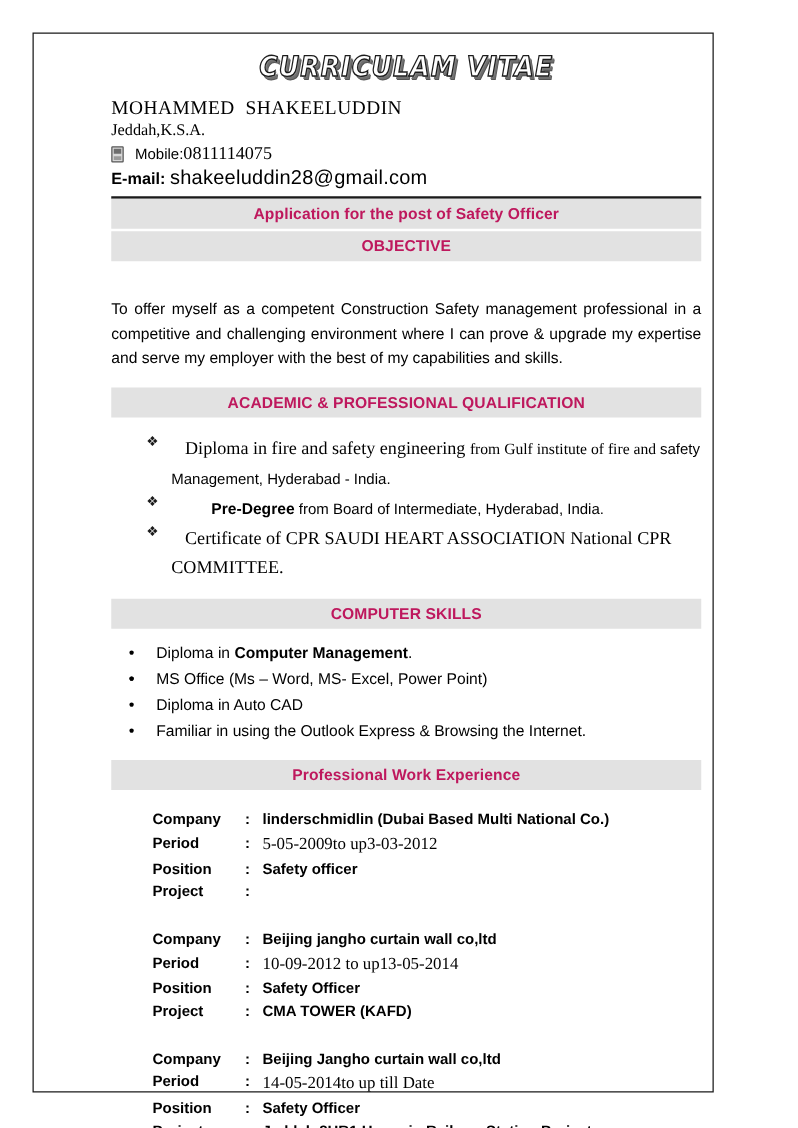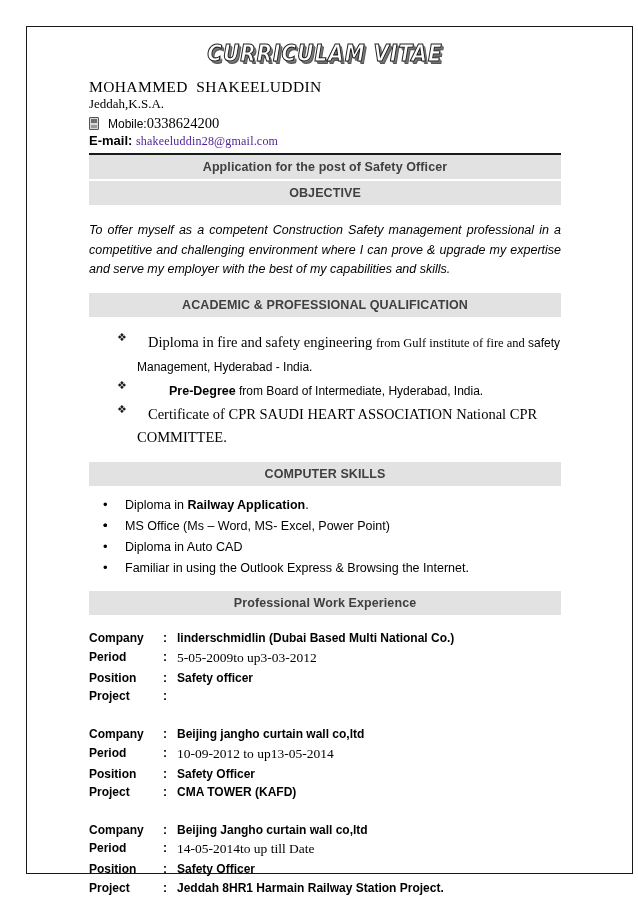--- a/index.html
+++ b/index.html
@@ -13,21 +13,21 @@
     height: 902px;
     font-family: "Liberation Sans", sans-serif;
     color: #000000;
     overflow: hidden;
   }
 
   .page {
     position: absolute;
     left: 26px;
     top: 26px;
-    width: 607px;
+    width: 545px;
     height: 848px;
     border: 1.5px solid #1a1a1a;
     box-sizing: border-box;
     background: #ffffff;
   }
 
   .inner {
     position: absolute;
     left: 62px;
     top: 14px;
@@ -108,59 +108,58 @@
     font-family: "Liberation Serif", serif;
     font-size: 14.5px;
   }
   .email-line {
     font-size: 13px;
     font-weight: bold;
     line-height: 1.3;
     margin-top: 1px;
   }
   .email-addr {
-    font-family: Liberation Serif, serif;
-    font-size: 12px;
+    font-family: Liberation Sans, sans-serif;
+    font-size: 16px;
     font-weight: normal;
-    color: #4c1d95;
+    color: #000000;
     letter-spacing: 0.2px;
   }
 
   .hrule {
     border: none;
     border-top: 2.5px solid #1a1a1a;
     margin: 3px 0 0 0;
   }
 
   
   .band {
     background: #e2e2e2;
     text-align: center;
-    color: #404040;
+    color: #be185d;
     font-weight: bold;
     font-size: 12.5px;
     padding: 5px 0 5px 0;
     letter-spacing: 0.1px;
   }
   .band.sub {
     margin-top: 2px;
     text-align: center;
   }
   .band.spaced {
     margin-top: 14px;
   }
 
   
   .objective {
     text-align: justify;
     font-size: 12.5px;
     line-height: 1.55;
-    margin-top: 16px;
+    margin-top: 29px;
     margin-bottom: 4px;
-    font-style: italic;
   }
 
   
   .dia-list {
     margin: 13px 0 0 0;
     padding: 0;
     list-style: none;
   }
   .dia-list li {
     position: relative;
@@ -218,20 +217,21 @@
   
   .jobs {
     margin-top: 14px;
   }
   .job {
     margin-bottom: 19px;
   }
   .job-row {
     display: flex;
     line-height: 1.55;
+    margin-left: 33px;
   }
   .job-label {
     width: 74px;
     flex: none;
     font-weight: bold;
     font-size: 12px;
   }
   .job-colon {
     width: 14px;
     flex: none;
@@ -256,21 +256,21 @@
 
     <div class="wordart-wrap">
       <span class="wordart">CURRICULAM VITAE</span>
     </div>
 
     <div>
       <div class="name">MOHAMMED  SHAKEELUDDIN</div>
       <div class="city">Jeddah,K.S.A.</div>
       <div class="mobile-line">
         <span class="phone-icon"></span>
-        <span class="mobile-text"><span>Mobile:</span><span class="num">0338624200</span></span>
+        <span class="mobile-text"><span>Mobile:</span><span class="num">0811114075</span></span>
       </div>
       <div class="email-line">
         <span>E-mail:</span>
         <span class="email-addr">shakeeluddin28@gmail.com</span>
       </div>
     </div>
 
     <hr class="hrule">
 
     <div class="band">Application for the post of Safety Officer</div>
@@ -293,21 +293,21 @@
         <span class="dia-bullet">❖</span>
         <span class="serif-lg">Certificate of CPR SAUDI  HEART  ASSOCIATION  National CPR COMMITTEE.</span>
       </li>
     </ul>
 
     <div class="band spaced">COMPUTER SKILLS</div>
 
     <ul class="dot-list">
       <li>
         <span class="dot-bullet">•</span>
-        <span>Diploma in </span><b>Railway Application</b><span>.</span>
+        <span>Diploma in </span><b>Computer Management</b><span>.</span>
       </li>
       <li>
         <span class="dot-bullet">•</span>
       </li>
       <li>
         <span class="dot-bullet">•</span>
         <span>MS Office (Ms – Word, MS- Excel, Power Point)</span>
       </li>
       <li>
         <span class="dot-bullet">•</span>

